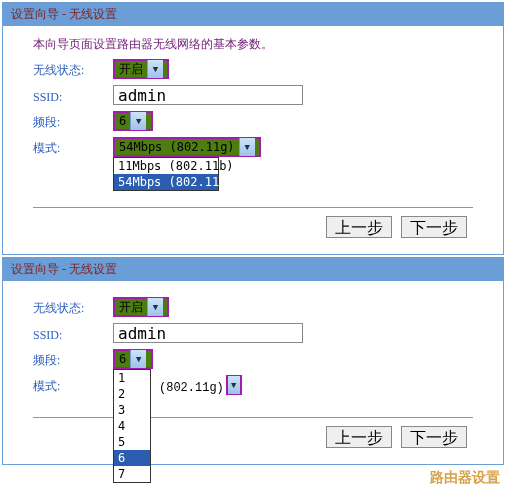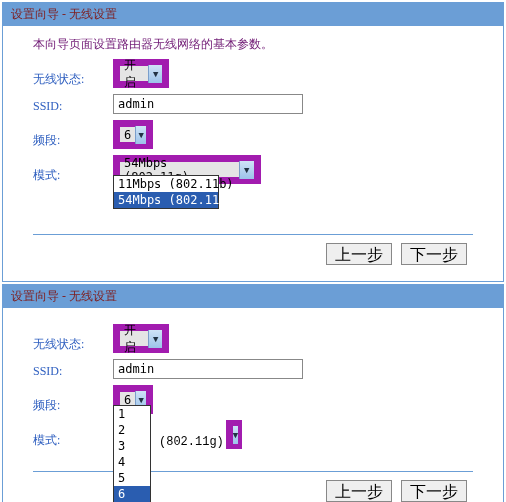--- a/index.html
+++ b/index.html
@@ -4,24 +4,24 @@
 <style>
   * { box-sizing: border-box; margin: 0; padding: 0; }
   body { font-family: "SimSun", "宋体", serif; font-size: 12px; background: #fff; width: 506px; }
   .panel { border: 1px solid #6b9ed6; margin: 2px; }
   .panel-title { background: #6b9ed6; color: #7f1d1d; padding: 3px 8px; font-size: 12px; }
   .panel-body { padding: 10px 30px 16px 30px; position: relative; }
   .intro { color: #701a75; margin-bottom: 4px; }
   .warn { color: #c00; font-weight: bold; margin-bottom: 14px; }
   .row { display: flex; align-items: flex-end; margin: 6px 0; }
   .lbl { width: 80px; color: #3060c0; }
-  .sel-btn { display: inline-flex; align-items: center; border: 7px solid #a21caf; background: #e5e5e5; height: 29px; font-family: monospace; font-size: 12px; }
+  .sel-btn { display: inline-flex; align-items: center; border: 2px solid #a21caf; background: #4d7c0f; height: 20px; font-family: monospace; font-size: 12px; }
   .sel-btn .val { padding: 0 4px; }
   .sel-arrow { width: 16px; height: 18px; background: linear-gradient(#cfe3f7,#9cc3ea); border-left: 1px solid #7a9ecb; display: flex; align-items: center; justify-content: center; color: #234; font-size: 9px; }
-  .txt { font-family: monospace; font-size: 12px; border: 1px solid #888; height: 20px; padding: 1px 4px; width: 190px; }
+  .txt { font-family: monospace; font-size: 16px; border: 1px solid #888; height: 20px; padding: 1px 4px; width: 190px; }
   .dropdown { position: absolute; border: 1px solid #333; background: #fff; font-family: monospace; font-size: 12px; z-index: 10; }
   .dropdown .opt { padding: 0 4px; height: 16px; line-height: 16px; white-space: nowrap; }
   .dropdown .opt.sel-hi { background: #2a5db0; color: #fff; }
   .hr { border-top: 1px solid #6b9ed6; margin: 10px 0 8px 0; }
   .btns { text-align: right; padding-right: 6px; }
   .btn { font-family: "SimSun", serif; font-size: 16px; padding: 1px 8px; margin-left: 6px; border: 1px solid #888; background: #efefef; height: 22px; }
   .watermark { position: relative; text-align: right; padding: 2px 6px 0 0; }
   .wm1 { color: #d9a24a; font-weight: bold; font-size: 14px; }
 </style>
 </head>

